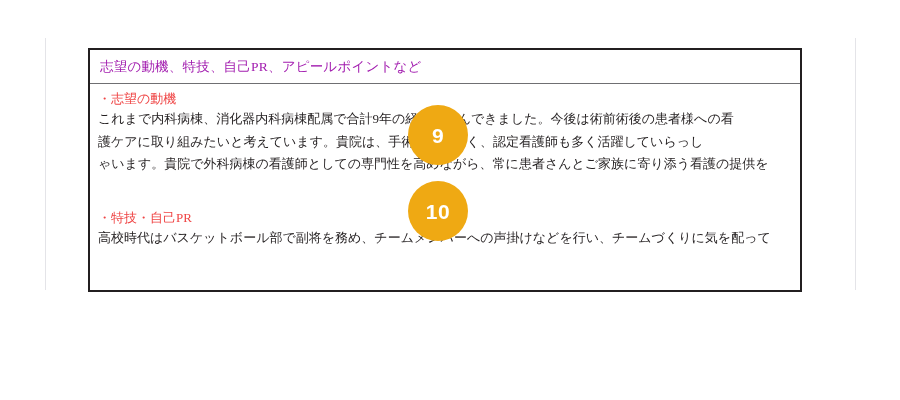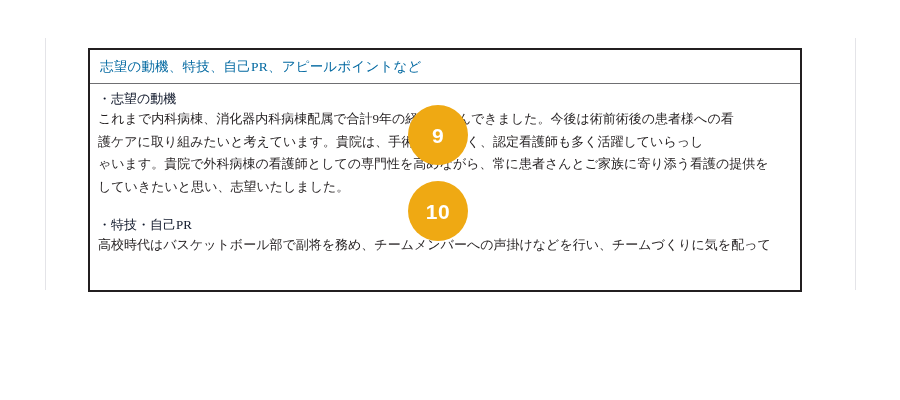--- a/index.html
+++ b/index.html
@@ -42,40 +42,40 @@
   .table-header {
     box-sizing: border-box;
     height: 34px;
     border-bottom: 1px solid #6f6f72;
     display: flex;
     align-items: center;
     padding: 0 0 0 10px;
   }
   .table-header-label {
     font-size: 13.5px;
-    color: #0369a1;
+    color: #a21caf;
     letter-spacing: 0.2px;
     white-space: nowrap;
   }
 
   .table-body {
     box-sizing: border-box;
     padding: 6px 8px 0 8px;
   }
 
   .block {
     margin: 0;
   }
   .block + .block {
-    margin-top: 18px;
+    margin-top: 33px;
   }
 
   .block-heading {
     font-size: 13px;
-    color: #0f172a;
+    color: #ef4444;
     line-height: 18px;
     white-space: nowrap;
     margin: 0;
   }
 
   .block-body {
     font-size: 13px;
     color: #231f20;
     line-height: 22.5px;
     margin: 0;
@@ -121,21 +121,20 @@
   </div>
 
   <div class="table-body">
 
     <div class="block">
       <p class="block-heading">・志望の動機</p>
       <p class="block-body">
         <span class="ln">これまで内科病棟、消化器内科病棟配属で合計9年の経験を積んできました。今後は術前術後の患者様への看</span>
         <span class="ln">護ケアに取り組みたいと考えています。貴院は、手術件数が多く、認定看護師も多く活躍していらっし</span>
         <span class="ln">ゃいます。貴院で外科病棟の看護師としての専門性を高めながら、常に患者さんとご家族に寄り添う看護の提供を</span>
-        <span class="ln">していきたいと思い、志望いたしました。</span>
       </p>
     </div>
 
     <div class="block">
       <p class="block-heading">・特技・自己PR</p>
       <p class="block-body">
         <span class="ln">高校時代はバスケットボール部で副将を務め、チームメンバーへの声掛けなどを行い、チームづくりに気を配って</span>
       </p>
     </div>
 

